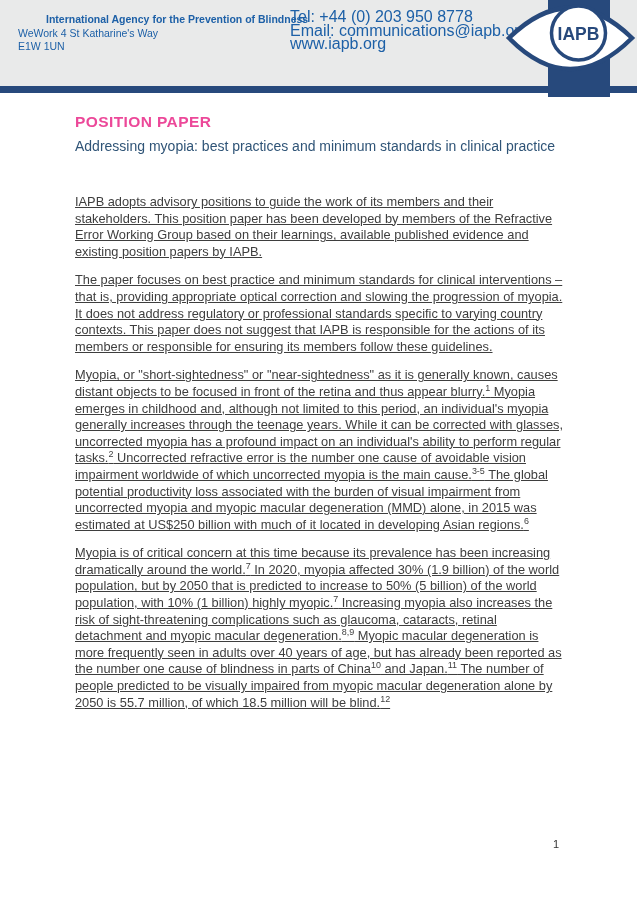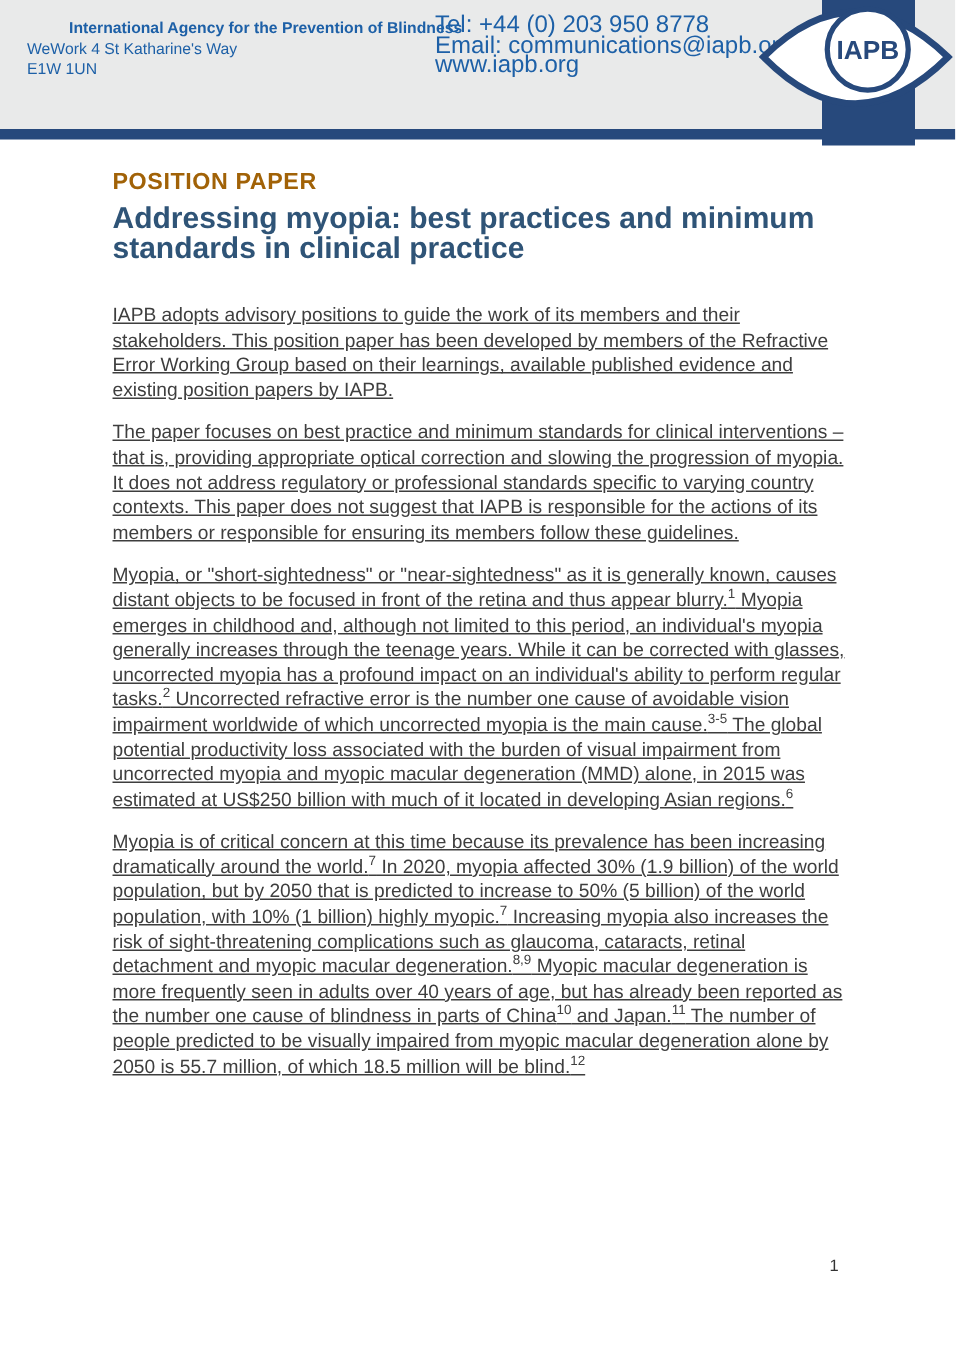--- a/index.html
+++ b/index.html
@@ -26,26 +26,26 @@
     color:#1d60a7; font-size:16px; line-height:13.5px;
   }
   .contact-web { font-weight:normal; }
   .logo-svg { position:absolute; top:0; left:500px; z-index:2; }
   
   .content {
     position:absolute; top:113px; left:75px; width:492px;
     color:#3e3e3e; font-size:12.8px; line-height:16.6px;
   }
   .kicker {
-    margin:0 0 5px 0; color:#a16207; font-size:15.5px;
+    margin:0 0 5px 0; color:#ec4899; font-size:15.5px;
     font-weight:bold; letter-spacing:0.4px; line-height:18px;
   }
   .doc-title {
-    margin:0 0 26px 0; color:#2f5477; font-size:20px;
-    font-weight:bold; line-height:20px;
+    margin:0 0 38px 0; color:#2f5477; font-size:14px;
+    font-weight:normal; line-height:20px;
   }
   .paragraphs p { margin:0 0 12px 0;text-decoration:underline; }
   .paragraphs sup { font-size:0.7em; line-height:0; }
   .page-number {
     position:absolute; top:838px; left:553px;
     color:#333333; font-size:11px;
   }
 </style>
 </head>
 <body>

